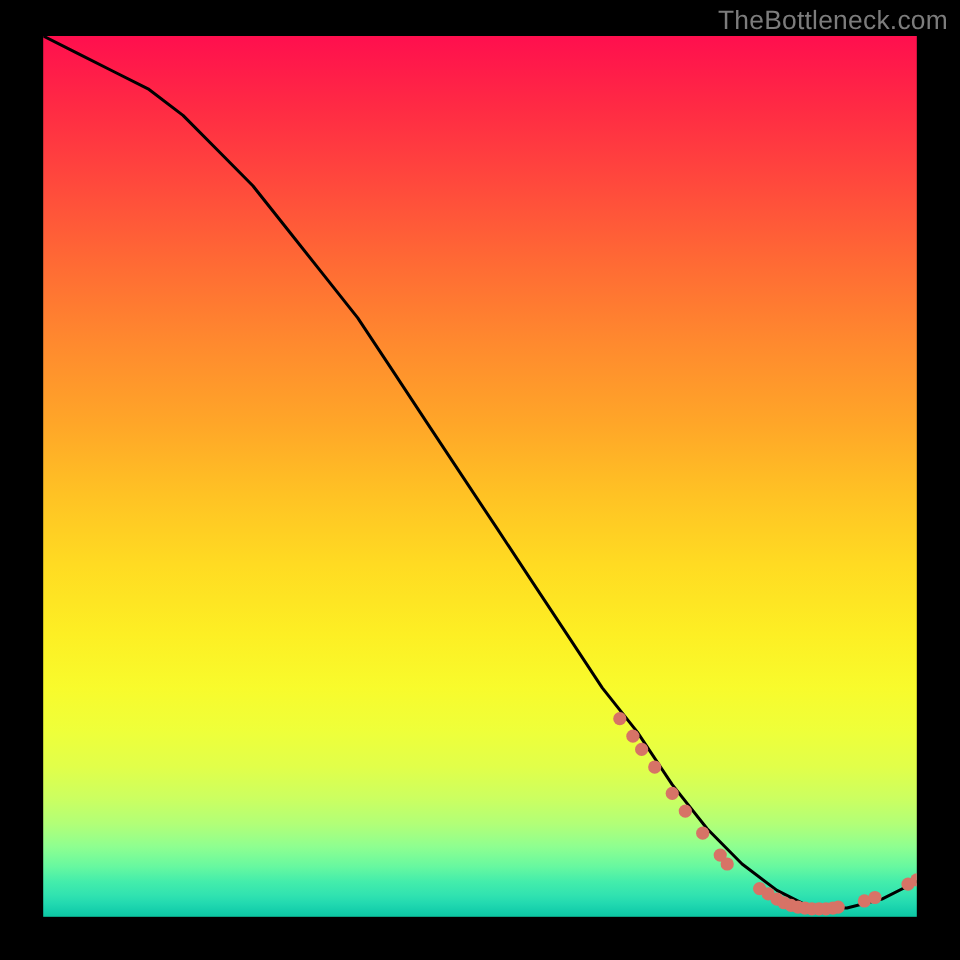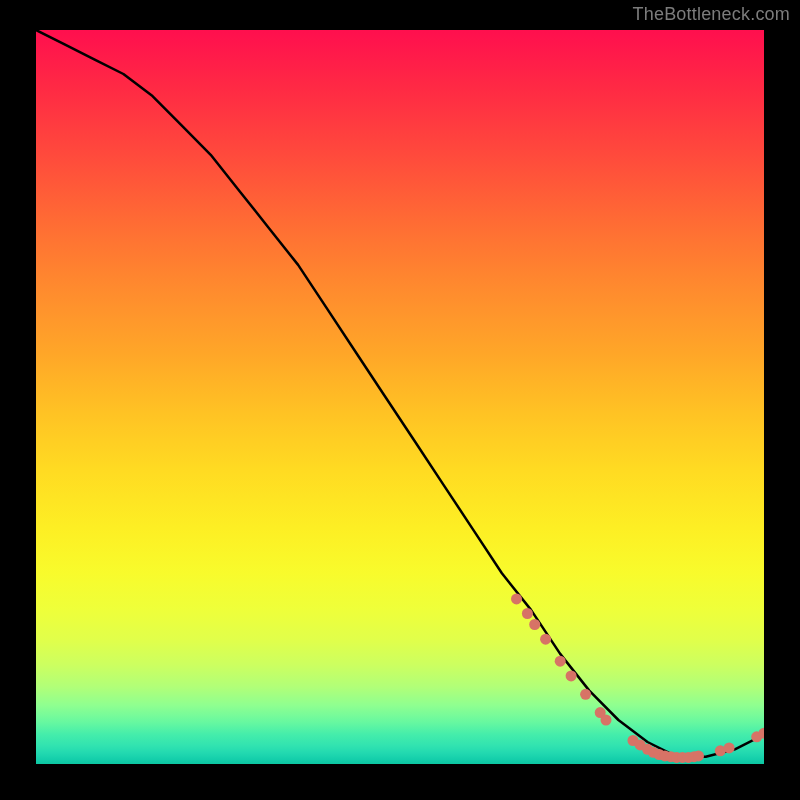--- a/index.html
+++ b/index.html
@@ -15,21 +15,21 @@
     position: relative;
     width: 800px;
     height: 800px;
     background: #000;
   }
   .watermark {
     position: absolute;
     top: 4px;
     right: 10px;
     color: #7c7c7c;
-    font-size: 18px;
+    font-size: 22px;
     font-weight: 500;
     letter-spacing: 0.2px;
     z-index: 50;
   }
   .plot {
     position: absolute;
     left: 36px;
     top: 30px;
     width: 728px;
     height: 734px;

